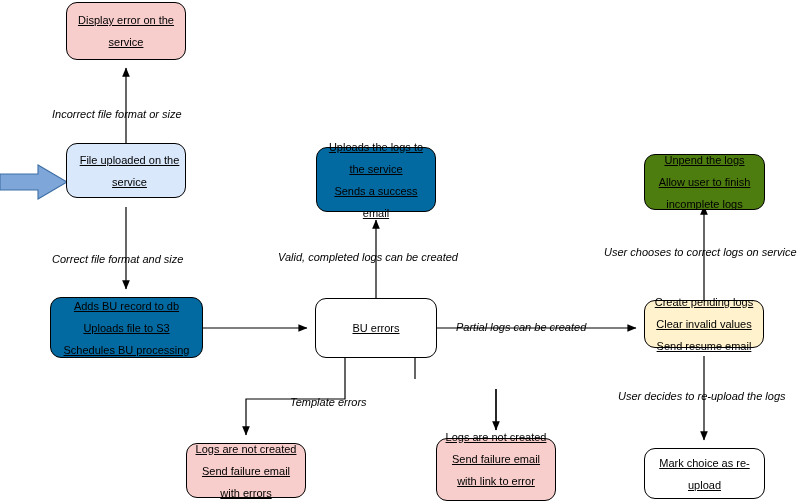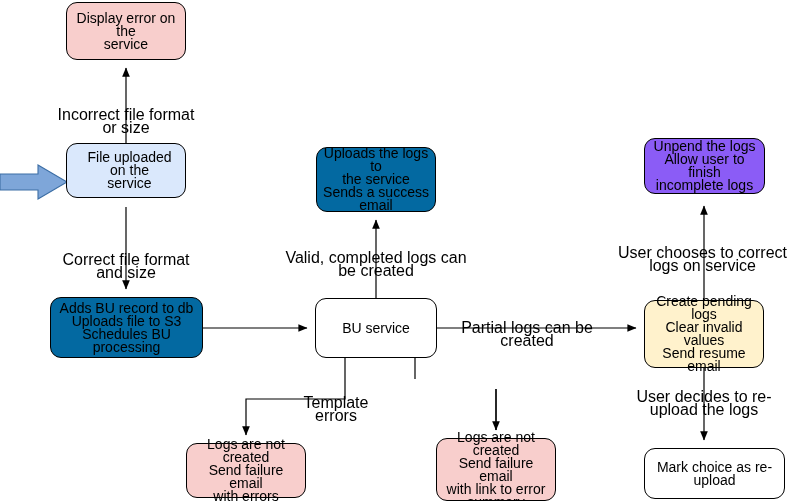--- a/index.html
+++ b/index.html
@@ -24,35 +24,36 @@
   }
   .node {
     position: absolute;
     box-sizing: border-box;
     border: 1.2px solid #000000;
     border-radius: 11px;
     display: flex;
     align-items: center;
     justify-content: center;
     text-align: center;
-    font-size: 14px;
-    line-height: 13px;
+    font-size: 11px;
+    line-height: 22px;
     color: #000000;
     white-space: pre-line;
     padding: 2px 5px;
     background: #ffffff;
+    text-decoration: underline;
   }
   .edge-label {
     position: absolute;
-    font-size: 16px;
+    font-size: 11px;
     line-height: 13px;
     color: #000000;
-    text-align: center;
     white-space: pre-line;
     background: transparent;
+    font-style: italic;
   }
   .startarrow {
     position: absolute;
   }
 </style>
 </head>
 <body>
 
 <div id="canvas">
 
@@ -113,40 +114,40 @@
 
   <div class="node" style="left:50px; top:297px; width:153px; height:61px; background:#0369a1;">Adds BU record to db
 Uploads file to S3
 Schedules BU processing</div>
 
   <div class="node" style="left:316px; top:147px; width:120px; height:65px; background:#0369a1;">Uploads the logs to
 the service
 Sends a success
 email</div>
 
-  <div class="node" style="left:315px; top:298px; width:122px; height:60px; background:#ffffff;">BU service</div>
+  <div class="node" style="left:315px; top:298px; width:122px; height:60px; background:#ffffff;">BU errors</div>
 
-  <div class="node" style="left:644px; top:138px; width:121px; height:56px; background:#8b5cf6;">Unpend the logs
+  <div class="node" style="left:644px; top:154px; width:121px; height:56px; background:#4d7c0f;">Unpend the logs
 Allow user to finish
 incomplete logs</div>
 
-  <div class="node" style="left:644px; top:300px; width:120px; height:68px; background:#fff2cc;">Create pending logs
+  <div class="node" style="left:644px; top:300px; width:120px; height:48px; background:#fff2cc;">Create pending logs
 Clear invalid values
 Send resume email</div>
 
   <div class="node" style="left:186px; top:443px; width:120px; height:55px; background:#f8cecc;">Logs are not created
 Send failure email
 with errors</div>
 
   <div class="node" style="left:436px; top:438px; width:120px; height:63px; background:#f8cecc;">Logs are not created
 Send failure email
 with link to error
 summary</div>
 
-  <div class="node" style="left:644px; top:448px; width:141px; height:51px; background:#ffffff;">Mark choice as re-
+  <div class="node" style="left:644px; top:448px; width:121px; height:51px; background:#ffffff;">Mark choice as re-
 upload</div>
 
   <div class="edge-label" style="left:52px; top:108px; width:148px;">Incorrect file format or size</div>
 
   <div class="edge-label" style="left:278px; top:251px; width:196px;">Valid, completed logs can be created</div>
 
   <div class="edge-label" style="left:52px; top:253px; width:148px;">Correct file format and size</div>
 
   <div class="edge-label" style="left:456px; top:321px; width:142px;">Partial logs can be created</div>
 

